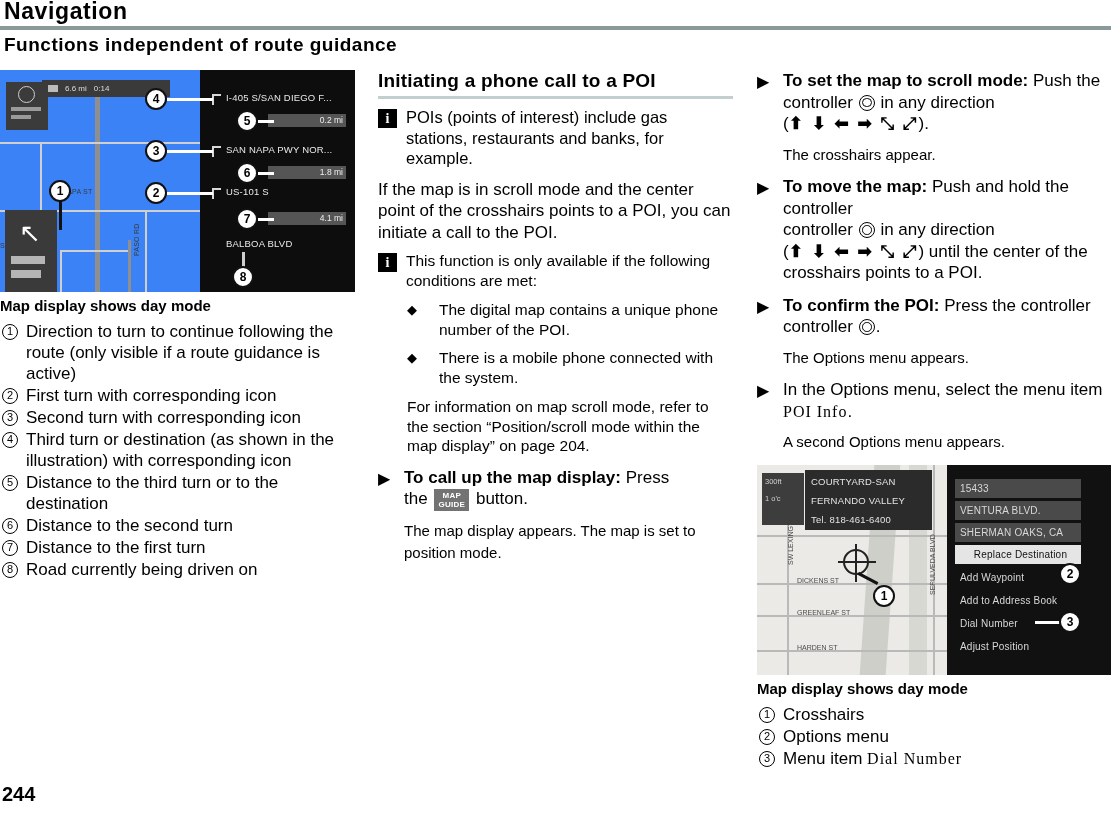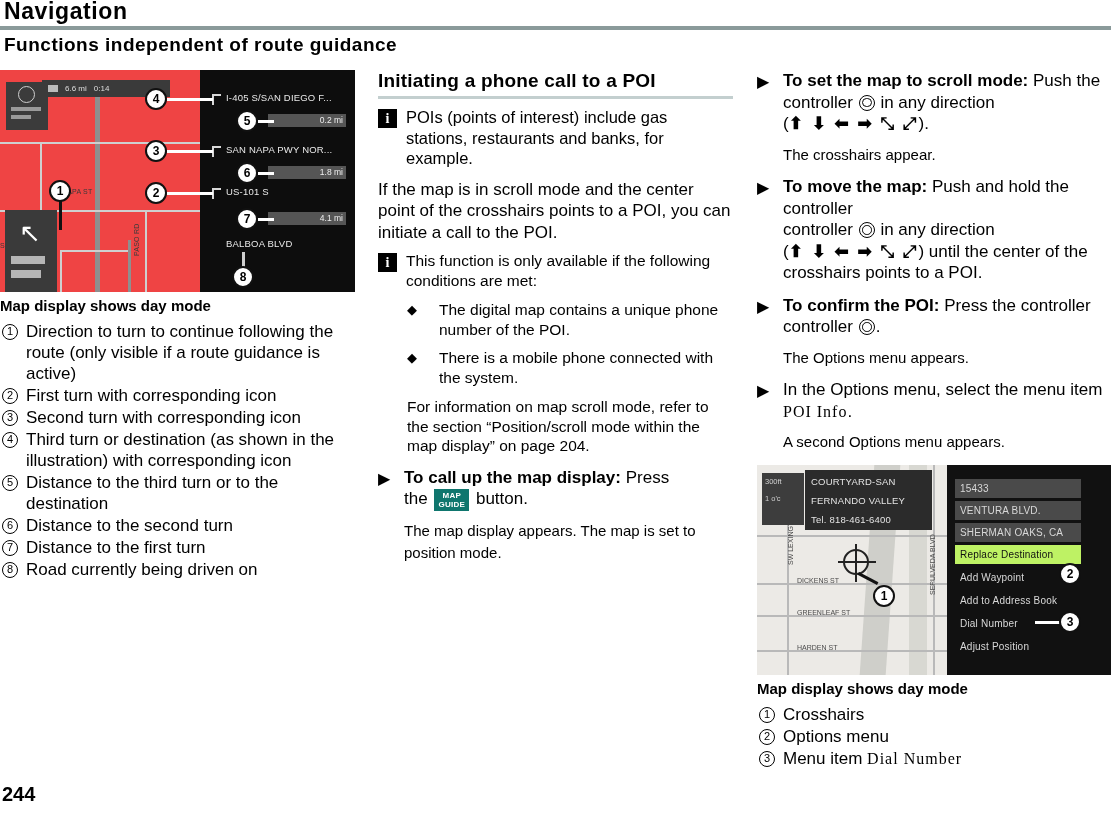--- a/index.html
+++ b/index.html
@@ -90,34 +90,34 @@
     position: relative; vertical-align: -3px; margin: 0 1px;
   }
   .ctrl::after {
     content: ""; position: absolute; left: 2.4px; top: 2.4px;
     width: 7.5px; height: 7.5px; border: 1.3px solid #000; border-radius: 50%;
   }
   .arrows { font-weight: bold; letter-spacing: 2px; }
 
   
   .keycap {
-    display: inline-block; background: #0f766e; color: #fff;
+    display: inline-block; background: #737373; color: #fff;
     font-size: 8px; font-weight: bold; line-height: 9px;
     text-align: center; padding: 2px 4px 2px 4px;
     vertical-align: -3px; margin: 0 2px; letter-spacing: .3px;
   }
   .keycap span { display: block; }
 
   
   .mi { font-family: "Liberation Serif", serif; font-size: 16px; letter-spacing: 1px; }
 
   
   .fig1 {
     position: relative; width: 355px; height: 222px;
-    background: #ef4444; overflow: hidden;
+    background: #3b82f6; overflow: hidden;
   }
   .f1-dark {
     position: absolute; right: 0; top: 0; width: 155px; height: 222px;
     background: #0d0d0d;
   }
   .f1-topbar {
     position: absolute; left: 42px; top: 10px; width: 128px; height: 17px;
     background: #3a3a3a; display: flex; align-items: center;
     color: #ddd; font-size: 8px; gap: 7px; padding-left: 5px;
   }
@@ -184,21 +184,21 @@
   .f2-menu {
     position: absolute; right: 0; top: 0; width: 164px; height: 210px;
     background: #111;
   }
   .f2-row {
     position: absolute; left: 8px; width: 126px; height: 19px;
     color: #d8d8d8; font-size: 10px; line-height: 19px; padding-left: 5px;
     white-space: nowrap; letter-spacing: .2px;
   }
   .f2-row.addr { background: #4a4a4a; }
-  .f2-row.sel  { background: #bef264; color: #111; }
+  .f2-row.sel  { background: #e5e5e5; color: #111; text-align: center; }
   .f2-info {
     position: absolute; left: 48px; top: 5px; width: 127px; height: 60px;
     background: #2b2b2b; color: #e4e4e4; font-size: 9.5px; line-height: 19px;
     padding: 2px 0 0 6px; letter-spacing: .2px;
   }
   .f2-side {
     position: absolute; left: 5px; top: 8px; width: 42px; height: 52px;
     background: #3d3d3d;
   }
   .f2-side div { color: #d0d0d0; font-size: 7.5px; padding-left: 3px; line-height: 17px; }

